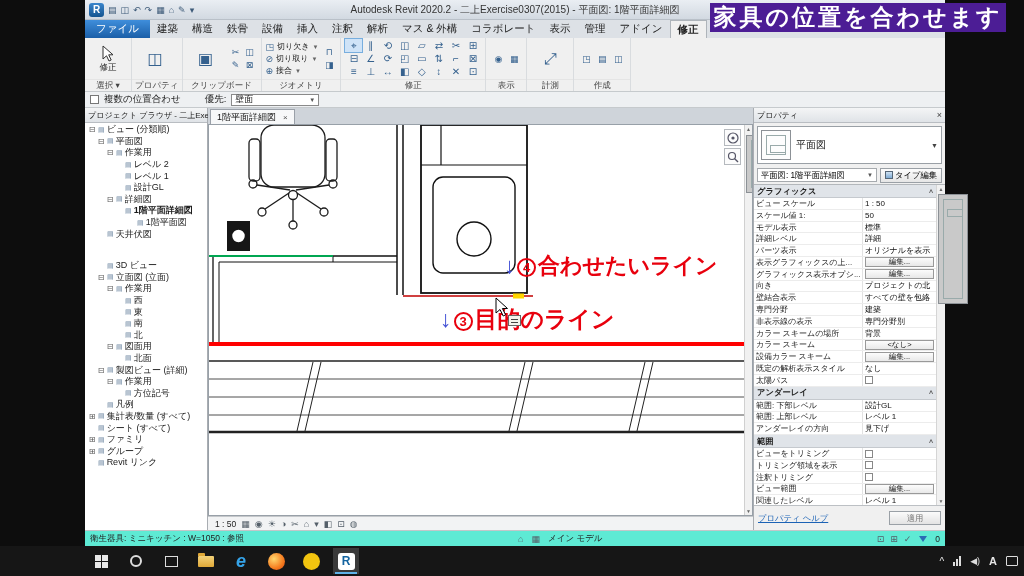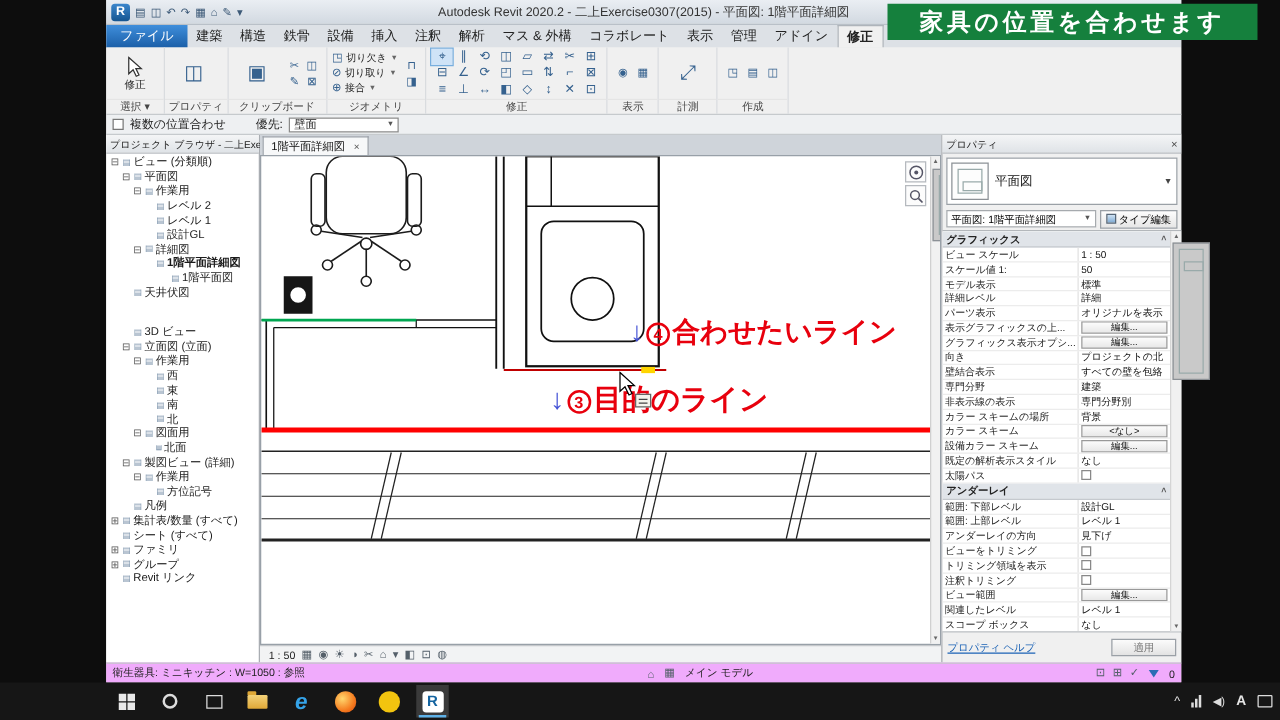--- a/index.html
+++ b/index.html
@@ -11,21 +11,21 @@
   .app { position:absolute; left:85px; top:0; width:860px; height:546px; background:#f0f0f0; display:flex; flex-direction:column; }
 
   
   .titlebar { height:20px; background:linear-gradient(#eaeef3,#d2d9e1); border-bottom:1px solid #b9c0c8; position:relative; display:flex; align-items:center; padding:0 4px; gap:4px; flex:0 0 auto; }
   .title-text { position:absolute; left:0; right:0; top:3px; text-align:center; font-size:10px; color:#333; white-space:nowrap; }
   .logo-r { position:relative; z-index:2; width:15px; height:14px; border-radius:3px; background:linear-gradient(#3b86cc,#155590); color:#fff; font-weight:bold; font-size:10px; display:flex; align-items:center; justify-content:center; }
   .qat { position:relative; z-index:2; display:flex; gap:4px; }
   .qat span { font-size:9px; color:#3d5a78; line-height:14px; }
 
   
-  .banner { position:absolute; left:710px; top:3px; width:296px; height:29px; background:#15803d; color:#fff; font-weight:bold; font-size:19px; letter-spacing:3px; display:flex; align-items:center; justify-content:center; z-index:60; white-space:nowrap; }
+  .banner { position:absolute; left:710px; top:3px; width:296px; height:29px; background:#4c1d95; color:#fff; font-weight:bold; font-size:23px; letter-spacing:3px; display:flex; align-items:center; justify-content:center; z-index:60; white-space:nowrap; }
 
   
   .tabstrip { height:18px; background:#dde1e6; display:flex; align-items:flex-end; flex:0 0 auto; }
   .file-tab { height:18px; background:linear-gradient(#3f8edb,#1b5fa8); color:#fff; font-size:10.5px; display:flex; align-items:center; padding:0 11px; }
   .rtab { height:18px; display:flex; align-items:center; padding:0 7px; font-size:10.5px; color:#222; white-space:nowrap; }
   .rtab.active { background:#f0f0f0; border:1px solid #aeb4ba; border-bottom:none; font-weight:bold; }
 
   
   .ribbon { height:54px; background:#f0f0f0; border-bottom:1px solid #c6cacd; display:flex; flex:0 0 auto; }
   .panel { display:flex; flex-direction:column; border-right:1px solid #d9dcdf; }
@@ -115,21 +115,21 @@
   .pbtn { width:100%; height:10px; border:1px solid #999; background:linear-gradient(#fcfcfc,#e8e8e8); font-size:7.5px; display:flex; align-items:center; justify-content:center; }
   .pcb { width:8px; height:8px; border:1px solid #888; background:#fff; }
   .pscroll { width:9px; background:#f1f1f1; border-left:1px solid #d5d5d5; position:relative; }
   .pscroll .arr { height:8px; font-size:5px; color:#666; text-align:center; line-height:8px; }
   .pscroll .thumb { position:absolute; left:1px; right:1px; top:9px; height:110px; background:#c9c9c9; }
   .propfoot { height:18px; border-top:1px solid #bcc0c4; display:flex; align-items:center; padding:12px 4px; }
   .helplink { font-size:8.3px; color:#1b62b5; text-decoration:underline; }
   .applybtn { margin-left:auto; width:52px; height:14px; border:1px solid #9aa0a6; background:linear-gradient(#fbfbfb,#e3e3e3); color:#777; font-size:8.3px; display:flex; align-items:center; justify-content:center; }
 
   
-  .statusbar { height:16px; background:#f0abfc; border-top:1px solid #c3c6c9; display:flex; align-items:center; gap:8px; padding:0 5px; font-size:8.5px; color:#222; flex:0 0 auto; }
+  .statusbar { height:16px; background:#5eead4; border-top:1px solid #c3c6c9; display:flex; align-items:center; gap:8px; padding:0 5px; font-size:8.5px; color:#222; flex:0 0 auto; }
   .statusbar .sic { color:#55606a; font-size:9px; }
   .funnel { width:0; height:0; border-left:4px solid transparent; border-right:4px solid transparent; border-top:6px solid #2b6cb5; }
 
   
   .taskbar { position:absolute; left:0; right:0; bottom:0; height:30px; background:#161616; display:flex; align-items:center; padding-left:88px; gap:9px; z-index:70; }
   .ticon { width:26px; height:26px; display:flex; align-items:center; justify-content:center; position:relative; flex:0 0 auto; }
   .winlogo { display:grid; grid-template-columns:6px 6px; grid-template-rows:6px 6px; gap:1px; }
   .winlogo i { background:#e8e8e8; }
   .ring { width:12px; height:12px; border:2px solid #ddd; border-radius:50%; }
   .tview { width:13px; height:11px; border:1.5px solid #ddd; position:relative; background:transparent; }
@@ -422,21 +422,21 @@
             <div class="tree-row" style="padding-left: 30px;">
               <span class="exp"></span>
               <span class="tic">▤</span>
               <span>北</span>
             </div>
             <div class="tree-row" style="padding-left: 21px;">
               <span class="exp">⊟</span>
               <span class="tic">▤</span>
               <span>図面用</span>
             </div>
-            <div class="tree-row" style="padding-left: 30px; font-family: Liberation Mono, monospace;">
+            <div class="tree-row" style="padding-left: 30px;">
               <span class="exp"></span>
               <span class="tic">▤</span>
               <span>北面</span>
             </div>
             <div class="tree-row" style="padding-left: 12px;">
               <span class="exp">⊟</span>
               <span class="tic">▤</span>
               <span>製図ビュー (詳細)</span>
             </div>
             <div class="tree-row" style="padding-left: 21px;">
@@ -711,20 +711,21 @@
                 <div class="pval">設計GL</div>
               </div>
               <div class="prop-row">
                 <div class="plab">範囲: 上部レベル</div>
                 <div class="pval">レベル 1</div>
               </div>
               <div class="prop-row">
                 <div class="plab">アンダーレイの方向</div>
                 <div class="pval">見下げ</div>
               </div>
+              <div class="prop-header">範囲<span class="ch">˄</span></div>
               <div class="prop-row">
                 <div class="plab">ビューをトリミング</div>
                 <div class="pval">
                   <span class="pcb"></span>
                 </div>
               </div>
               <div class="prop-row">
                 <div class="plab">トリミング領域を表示</div>
                 <div class="pval">
                   <span class="pcb"></span>

